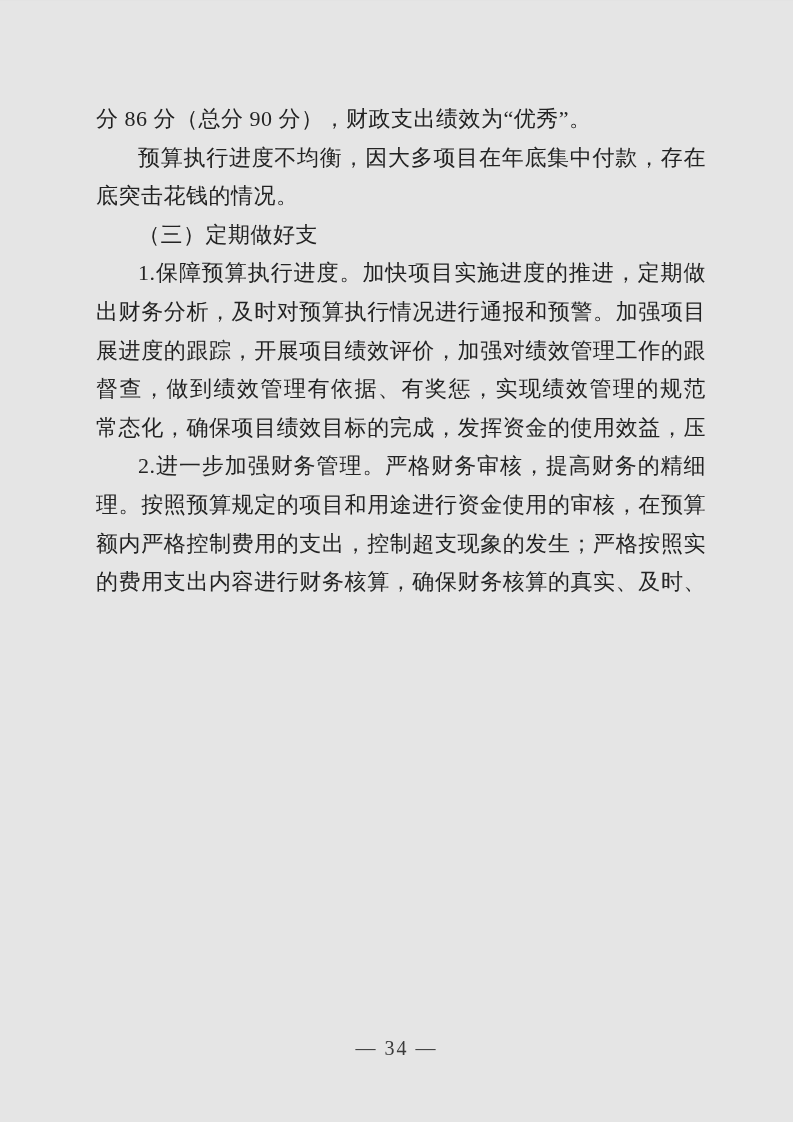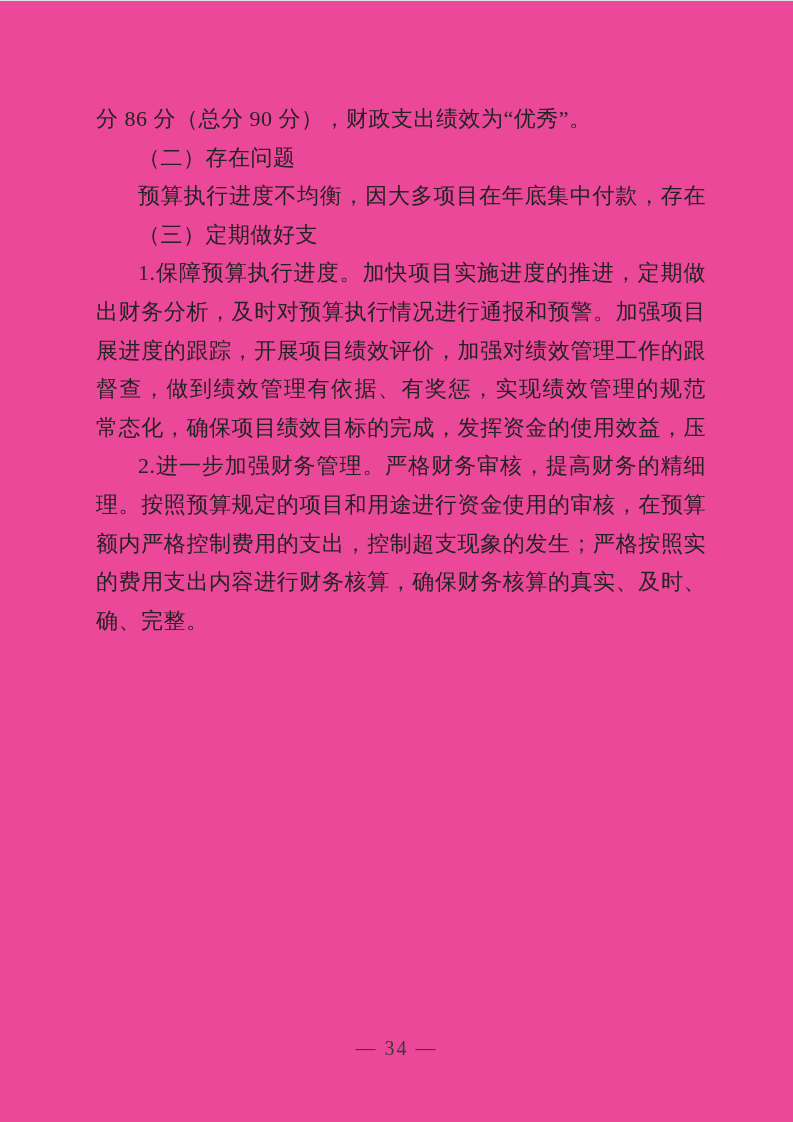--- a/index.html
+++ b/index.html
@@ -4,21 +4,21 @@
 <style>
   html, body {
     margin: 0;
     padding: 0;
     background: #ffffff;
   }
   .page {
     position: relative;
     width: 793px;
     height: 1122px;
-    background: #ec4899;
+    background: #e5e5e5;
     overflow: hidden;
     font-family: "Liberation Serif", "DejaVu Serif", serif;
     color: #232323;
     box-sizing: border-box;
     border-top: 1px solid #e3e3e3;
   }
   .text-block {
     position: absolute;
     left: 96px;
     top: 99px;
@@ -53,32 +53,31 @@
     color: #3a3a3a;
   }
 </style>
 </head>
 <body>
 
 <div class="page">
 
   <main class="text-block">
     <div class="line">分 86 分（总分 90 分），财政支出绩效为“优秀”。</div>
-    <div class="line indent">（二）存在问题</div>
     <div class="line indent fill">预算执行进度不均衡，因大多项目在年底集中付款，存在年</div>
+    <div class="line">底突击花钱的情况。</div>
     <div class="line indent">（三）定期做好支</div>
     <div class="line indent fill">1.保障预算执行进度。加快项目实施进度的推进，定期做好支</div>
     <div class="line fill">出财务分析，及时对预算执行情况进行通报和预警。加强项目开</div>
     <div class="line fill">展进度的跟踪，开展项目绩效评价，加强对绩效管理工作的跟踪</div>
     <div class="line fill">督查，做到绩效管理有依据、有奖惩，实现绩效管理的规范化、</div>
     <div class="line fill">常态化，确保项目绩效目标的完成，发挥资金的使用效益，压减</div>
     <div class="line indent fill">2.进一步加强财务管理。严格财务审核，提高财务的精细化管</div>
     <div class="line fill">理。按照预算规定的项目和用途进行资金使用的审核，在预算金</div>
     <div class="line fill">额内严格控制费用的支出，控制超支现象的发生；严格按照实际</div>
     <div class="line fill">的费用支出内容进行财务核算，确保财务核算的真实、及时、准</div>
-    <div class="line">确、完整。</div>
   </main>
 
   <footer class="footer">
     <span>— 34 —</span>
   </footer>
 
 </div>
 
 </body></html>

